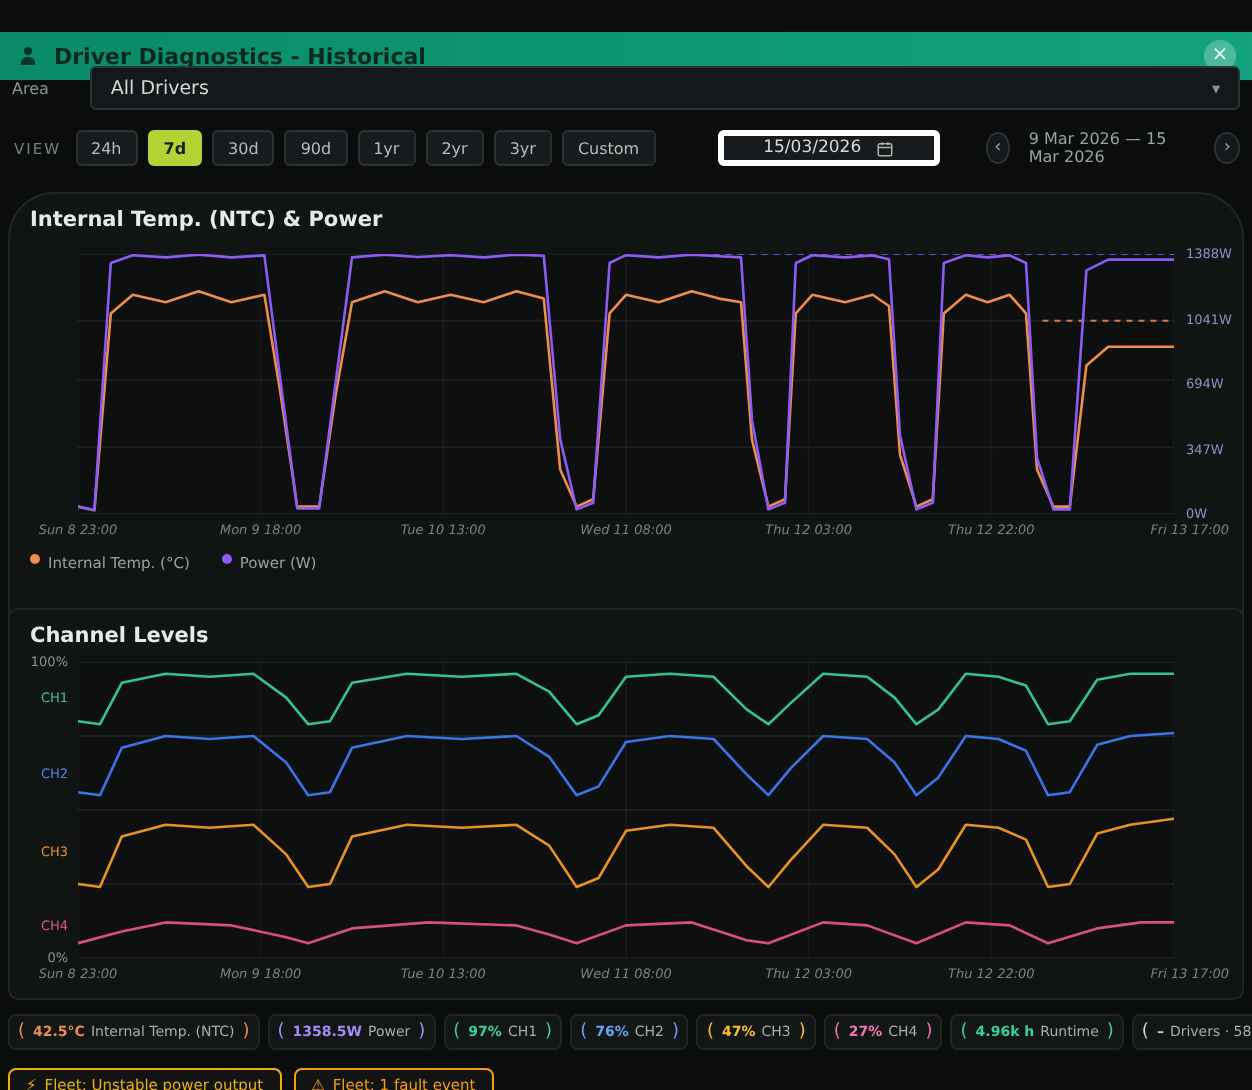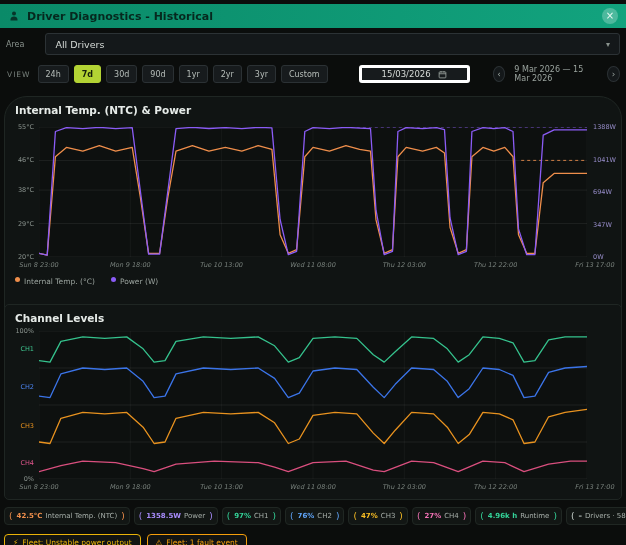--- a/index.html
+++ b/index.html
@@ -1,21 +1,21 @@
 <!DOCTYPE html>
 <html><head>
 <meta charset="utf-8">
 <style>
   * { margin:0; padding:0; box-sizing:border-box; }
   body { background:#000; font-family:"DejaVu Sans", sans-serif; }
   .app { position:relative; width:626px; height:545px; overflow:hidden;
          background:#0b0d0c; color:#cfd6d2; }
 
   
-  .header { position:absolute; top:4px; left:0; right:0; height:24px;
+  .header { position:absolute; top:16px; left:0; right:0; height:24px;
             display:flex; align-items:center; gap:7px; padding:0 8px;
             background:linear-gradient(90deg,#0a8a68,#12a37e); }
   .header-title { font-size:11px; font-weight:bold; color:#06281e; }
   .close-btn { margin-left:auto; width:16px; height:16px; border:none; border-radius:50%;
                background:rgba(255,255,255,.25); color:#eafaf4; font-size:10px;
                line-height:16px; text-align:center; cursor:pointer; font-family:inherit; }
 
   
   .area-row { position:absolute; top:33px; left:6px; right:6px;
               display:flex; align-items:center; gap:21px; }
@@ -151,27 +151,20 @@
           <line x1="182.7" y1="0" x2="182.7" y2="130" stroke="#ffffff" stroke-opacity="0.04" stroke-width="1"></line>
           <line x1="274.0" y1="0" x2="274.0" y2="130" stroke="#ffffff" stroke-opacity="0.04" stroke-width="1"></line>
           <line x1="365.3" y1="0" x2="365.3" y2="130" stroke="#ffffff" stroke-opacity="0.04" stroke-width="1"></line>
           <line x1="456.7" y1="0" x2="456.7" y2="130" stroke="#ffffff" stroke-opacity="0.04" stroke-width="1"></line>
           <line x1="548.0" y1="0" x2="548.0" y2="130" stroke="#ffffff" stroke-opacity="0.04" stroke-width="1"></line>
           <line x1="317.8" y1="0.0" x2="548" y2="0.0" stroke="#8b5cf6" stroke-dasharray="3 3" stroke-width="1" stroke-opacity="0.85"></line>
           <line x1="482.2" y1="33.4" x2="548" y2="33.4" stroke="#ef8e4b" stroke-dasharray="3 3" stroke-width="1" stroke-opacity="0.85"></line>
           <polyline points="0.0,126.3 8.2,128.1 16.4,29.7 27.4,20.4 43.8,24.1 60.3,18.6 76.7,24.1 93.2,20.4 101.4,70.6 109.6,126.3 120.6,126.3 128.8,70.6 137.0,24.1 153.4,18.6 169.9,24.1 186.3,20.4 202.8,24.1 219.2,18.6 232.9,22.3 241.1,107.7 249.3,126.3 257.6,122.6 265.8,29.7 274.0,20.4 290.4,24.1 306.9,18.6 320.6,22.3 331.5,24.1 337.0,92.9 345.2,126.3 353.5,122.6 358.9,29.7 367.2,20.4 383.6,24.1 397.3,20.4 405.5,26.0 411.0,100.3 419.2,126.3 427.4,122.6 432.9,29.7 443.9,20.4 454.8,24.1 465.8,20.4 474.0,29.7 479.5,107.7 487.7,126.3 495.9,126.3 504.2,55.7 515.1,46.4 548.0,46.4" fill="none" stroke="#ef8e4b" stroke-width="1.3" stroke-linejoin="round" stroke-linecap="round"></polyline>
           <polyline points="0.0,126.3 8.2,128.1 16.4,4.5 27.4,0.6 43.8,1.7 60.3,0.3 76.7,1.7 93.2,0.7 101.4,64.4 109.6,127.2 120.6,127.2 128.8,64.4 137.0,1.7 153.4,0.3 169.9,1.5 186.3,0.6 202.8,1.7 219.2,0.3 232.9,0.9 241.1,92.5 249.3,127.7 257.6,124.4 265.8,4.5 274.0,0.6 290.4,1.7 306.9,0.3 320.6,1.1 331.5,1.7 337.0,83.2 345.2,127.7 353.5,124.4 358.9,4.5 367.2,0.6 383.6,1.7 397.3,0.7 405.5,2.6 411.0,90.7 419.2,127.7 427.4,124.4 432.9,4.5 443.9,0.6 454.8,1.7 465.8,0.7 474.0,4.5 479.5,101.9 487.7,127.7 495.9,127.7 504.2,8.2 515.1,2.8 548.0,2.8" fill="none" stroke="#8b5cf6" stroke-width="1.3" stroke-linejoin="round" stroke-linecap="round"></polyline>
         </svg></div>
-    <div class="yaxis left">
-        <span class="ytick" style="top: 0%;">55°C</span>
-        <span class="ytick" style="top: 25.7143%;">46°C</span>
-        <span class="ytick" style="top: 48.5714%;">38°C</span>
-        <span class="ytick" style="top: 74.2857%;">29°C</span>
-        <span class="ytick" style="top: 100%;">20°C</span>
-      </div>
     <div class="yaxis right">
         <span class="ytick" style="top: 0%;">1388W</span>
         <span class="ytick" style="top: 25%;">1041W</span>
         <span class="ytick" style="top: 50%;">694W</span>
         <span class="ytick" style="top: 75%;">347W</span>
         <span class="ytick" style="top: 100%; text-align: right;">0W</span>
       </div>
     <div class="xaxis">
         <span class="xtick" style="left: 0%; transform: translateX(-50%);">Sun 8 23:00</span>
         <span class="xtick" style="left: 16.6667%; transform: translateX(-50%);">Mon 9 18:00</span>

